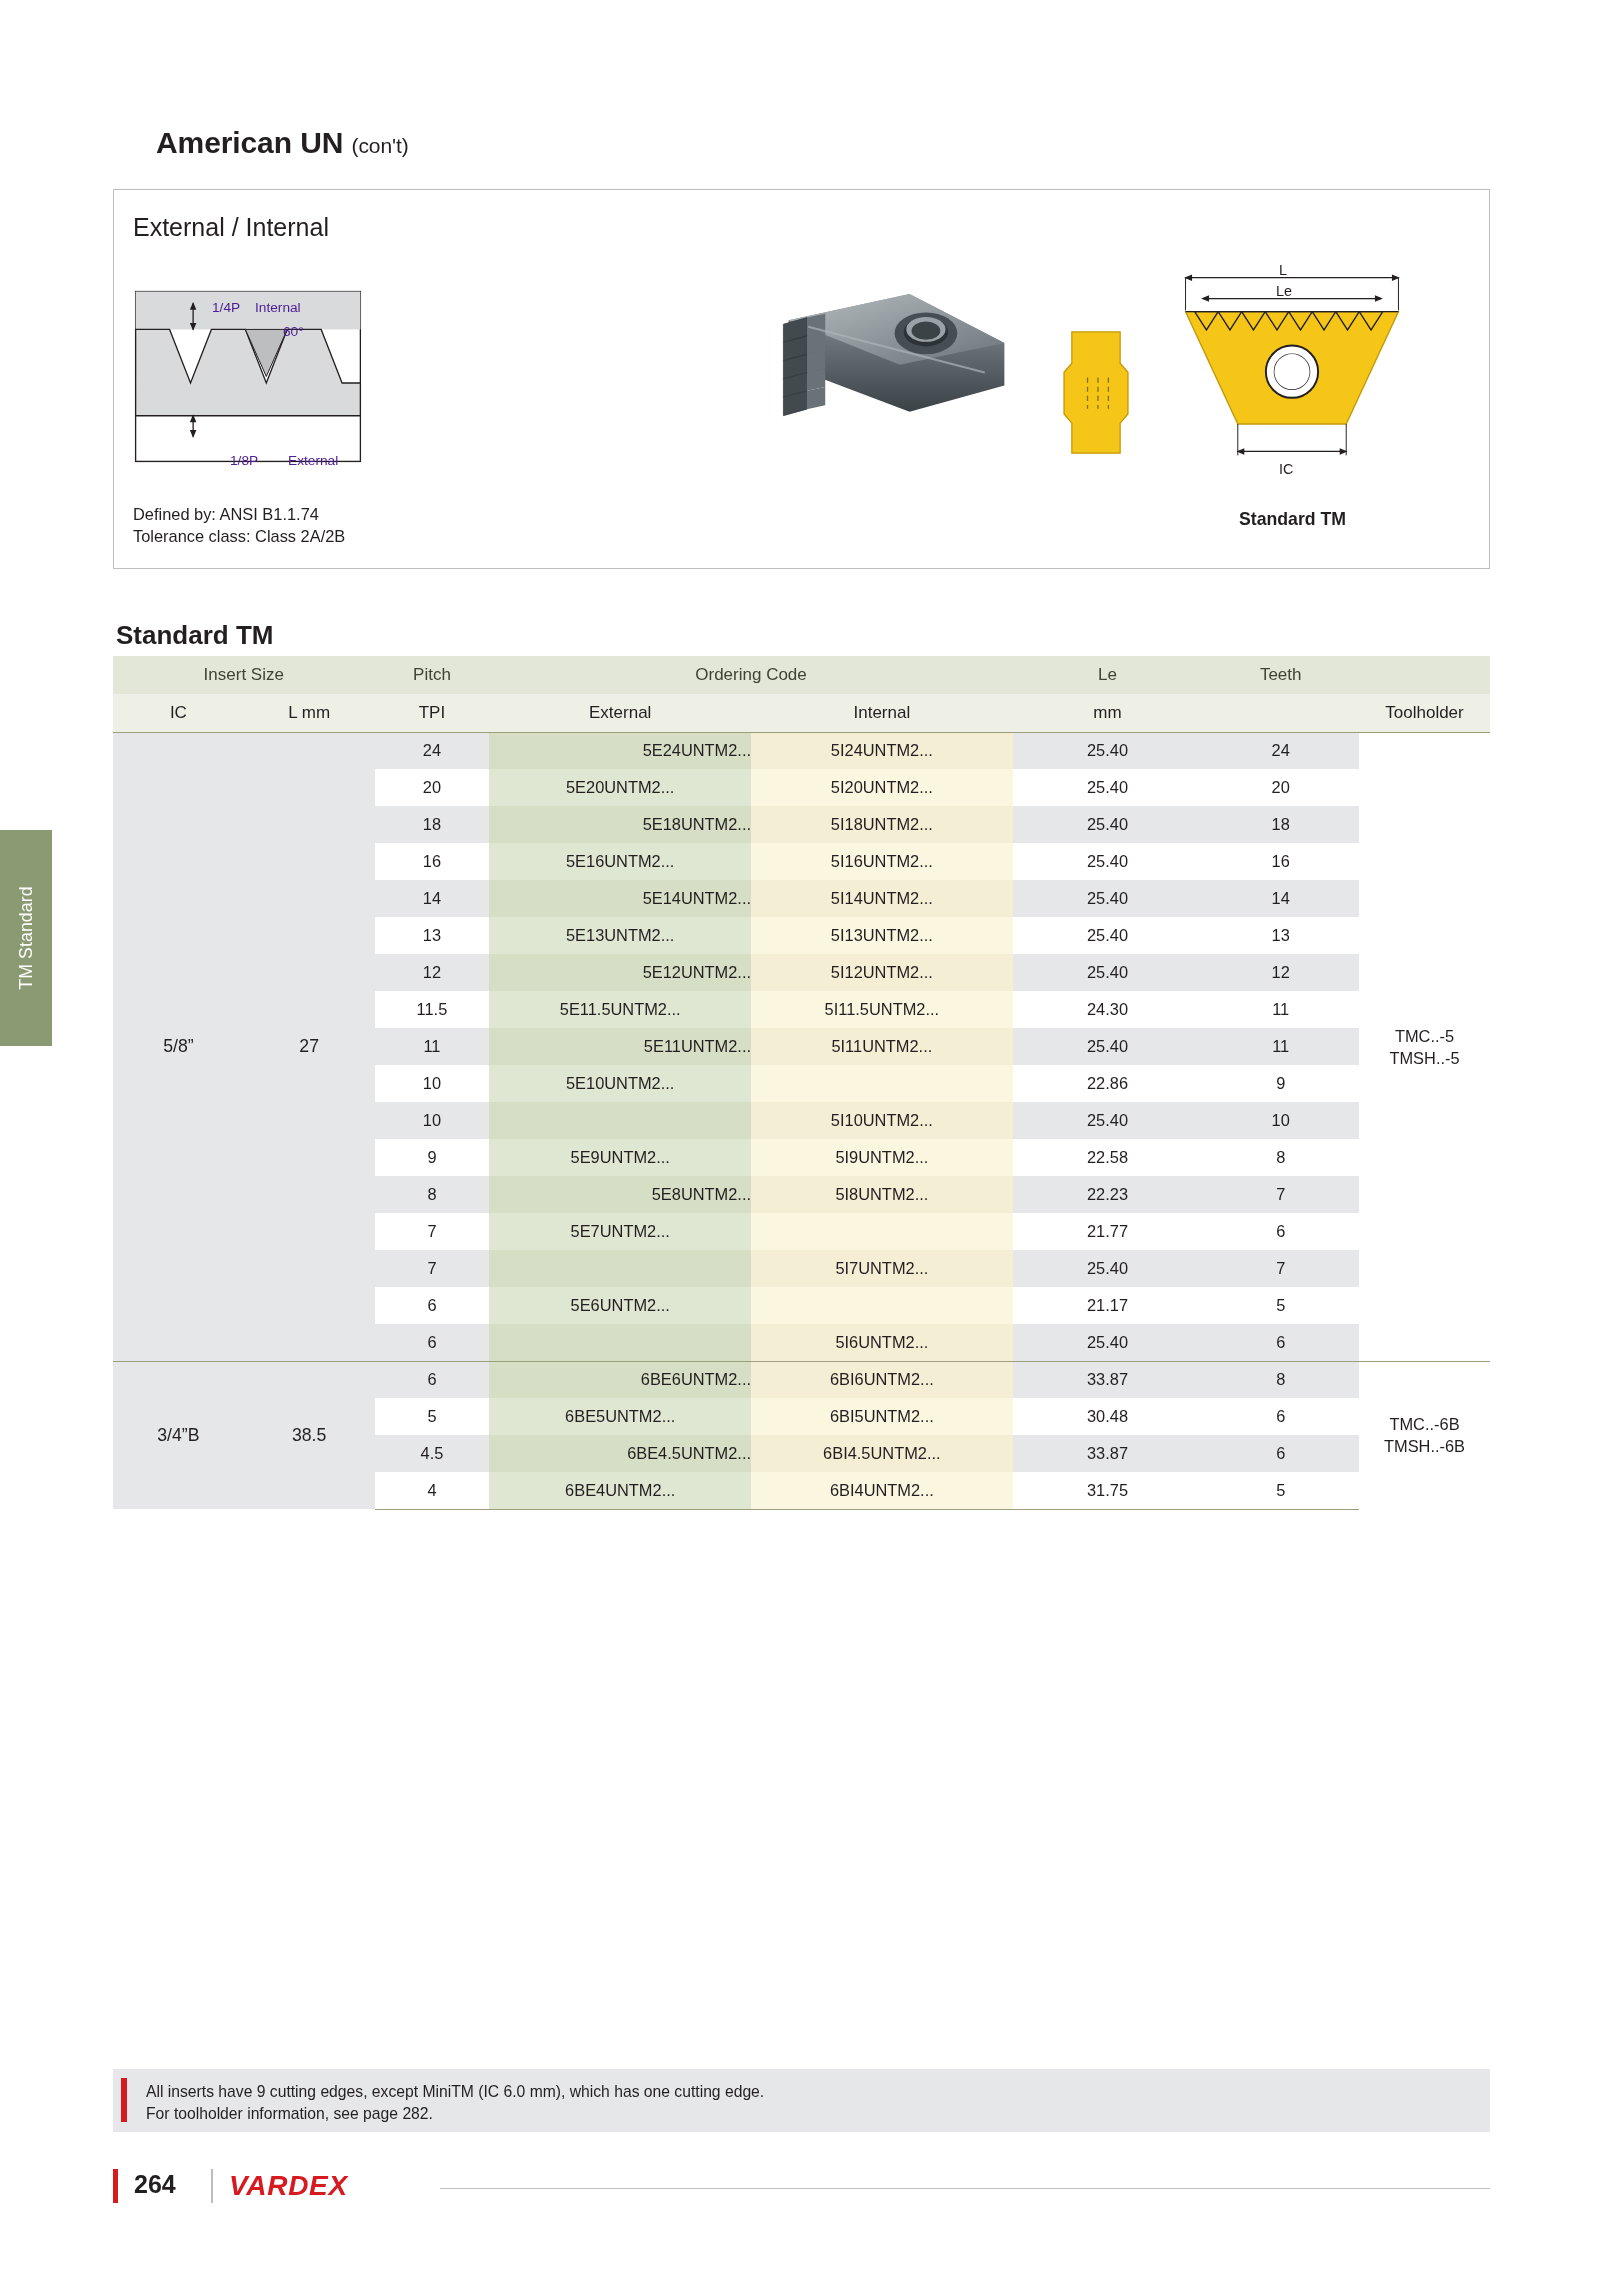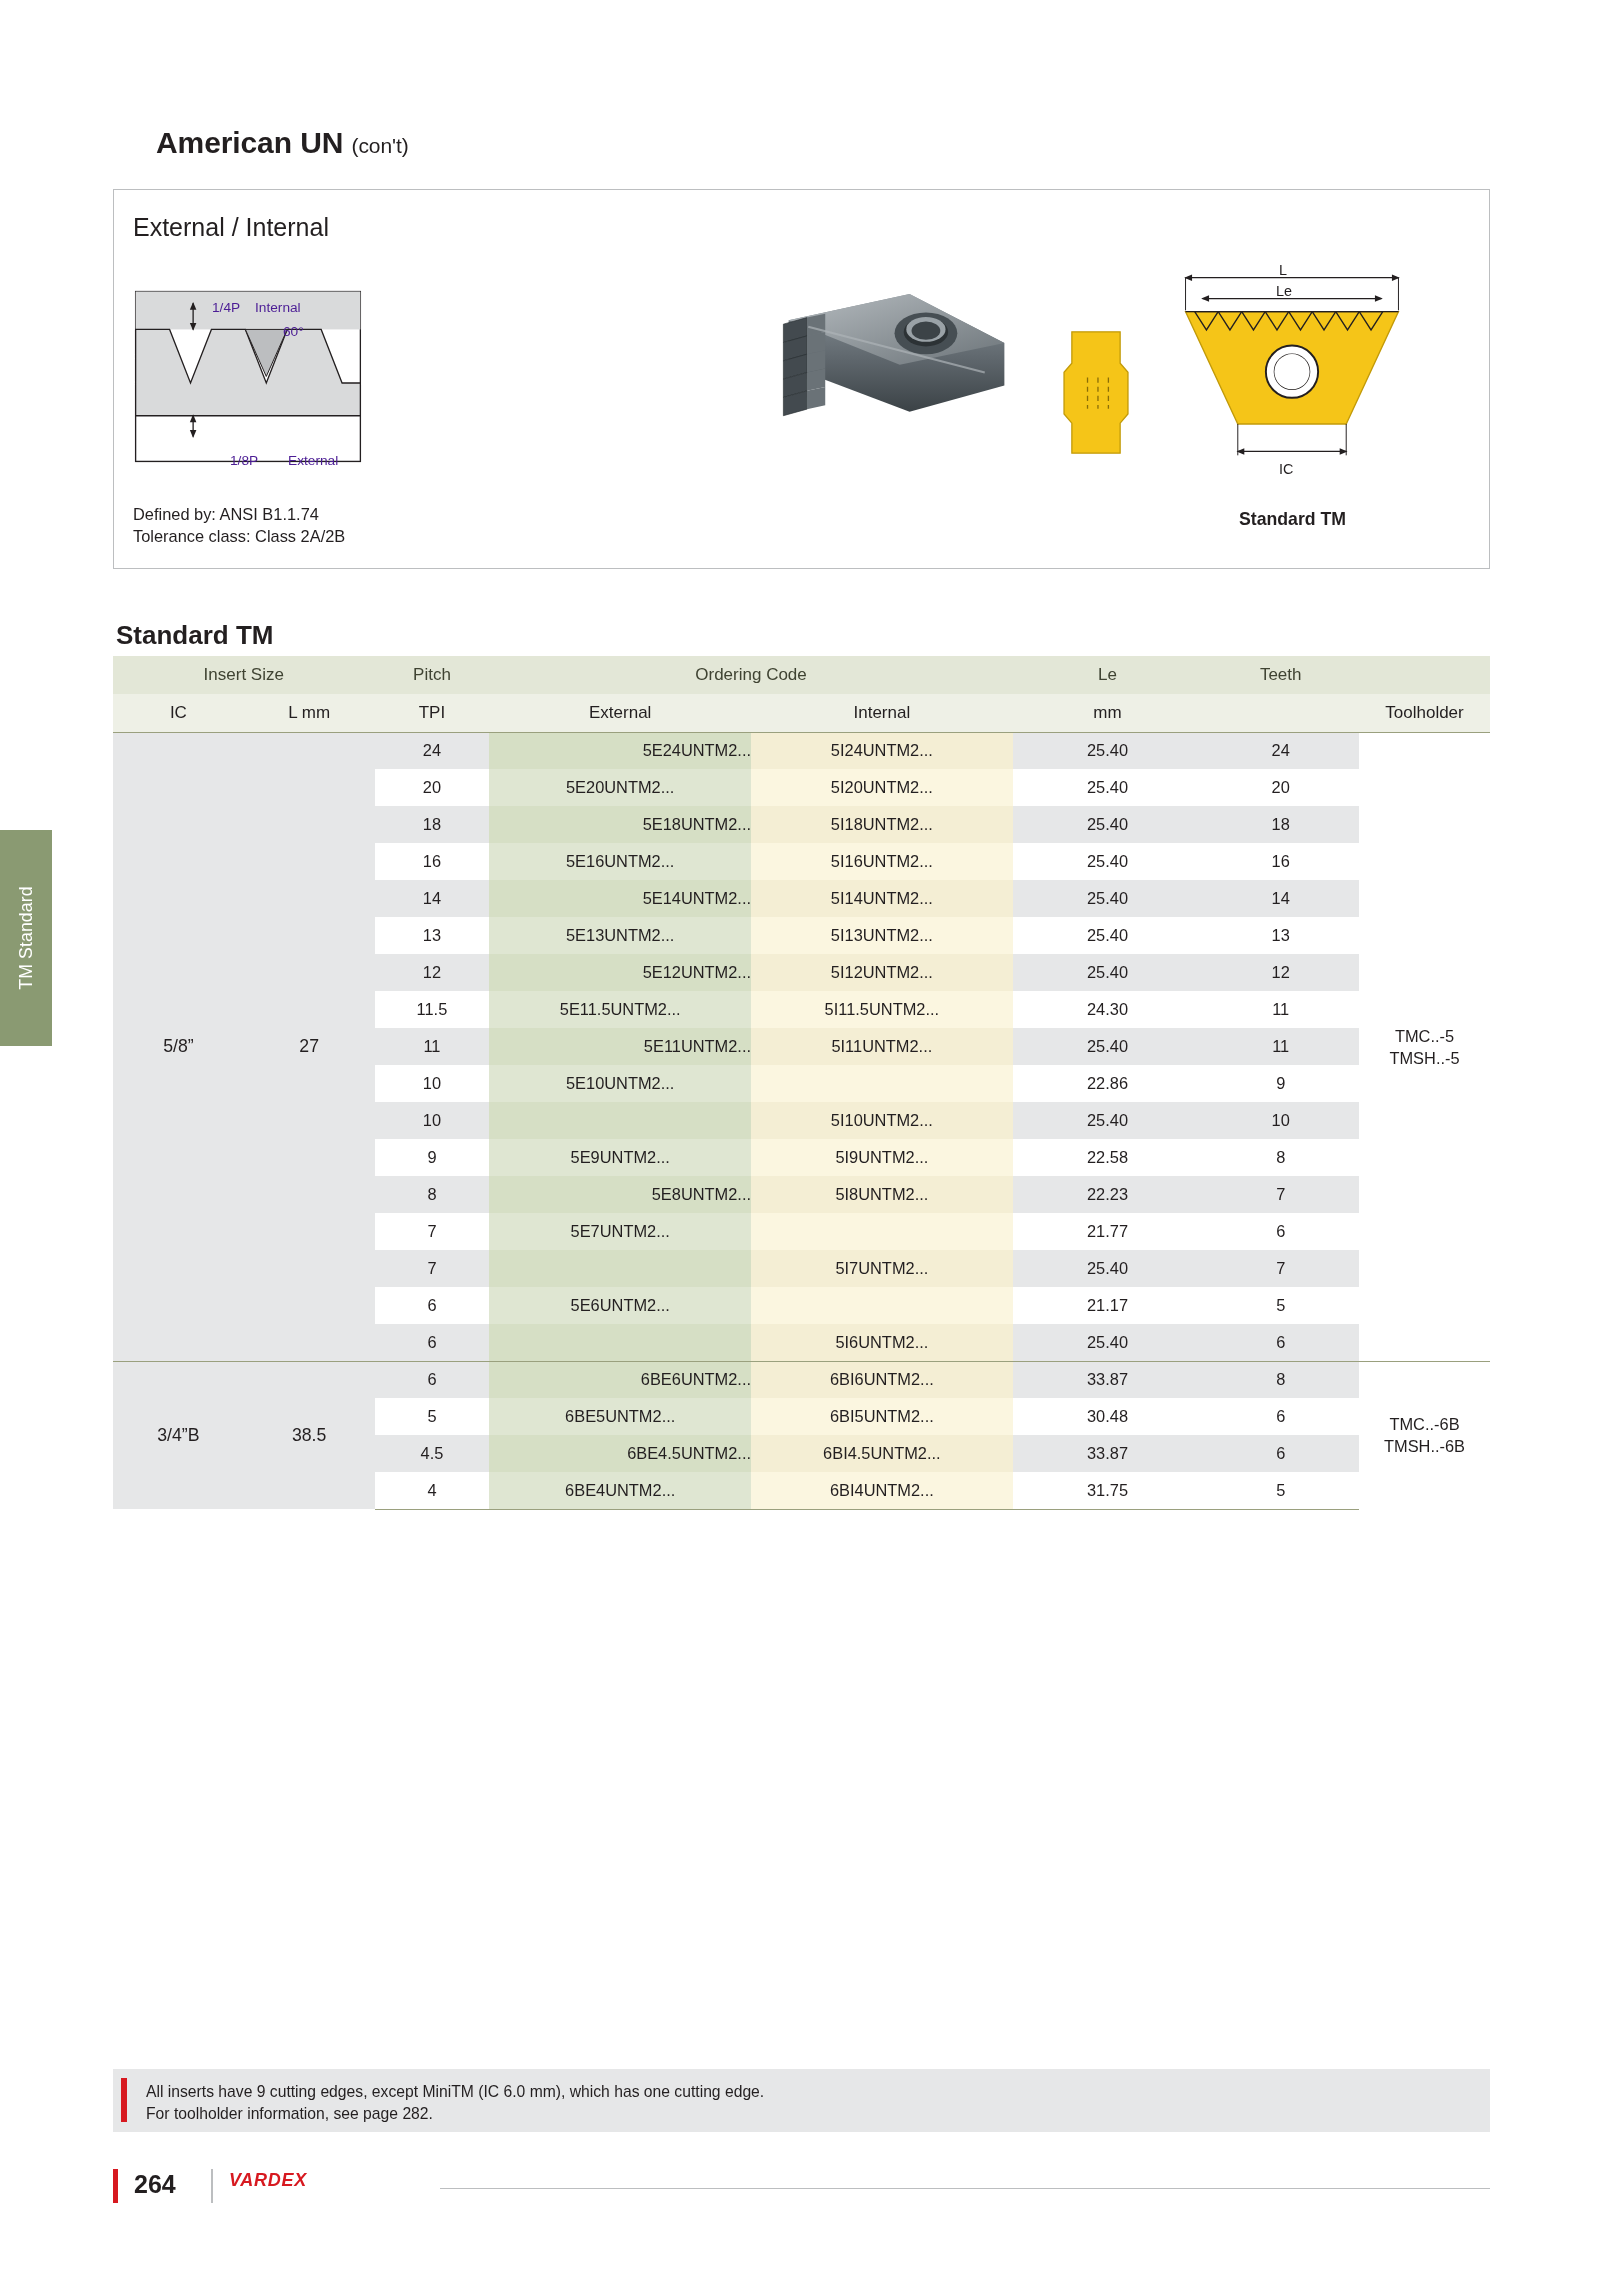--- a/index.html
+++ b/index.html
@@ -255,21 +255,21 @@
     left: 98px;
     top: 2.6px;
     width: 2px;
     height: 34px;
     background: #bcbec0;
   }
   .footer .brand {
     position: absolute;
     left: 116px;
     top: 3.9px;
-    font-size: 18px;
+    font-size: 28px;
     font-weight: bold;
     font-style: italic;
     color: #d71920;
     letter-spacing: 0.7px;
   }
   .footer .rule {
     position: absolute;
     left: 327px;
     top: 21.6px;
     right: 0;

